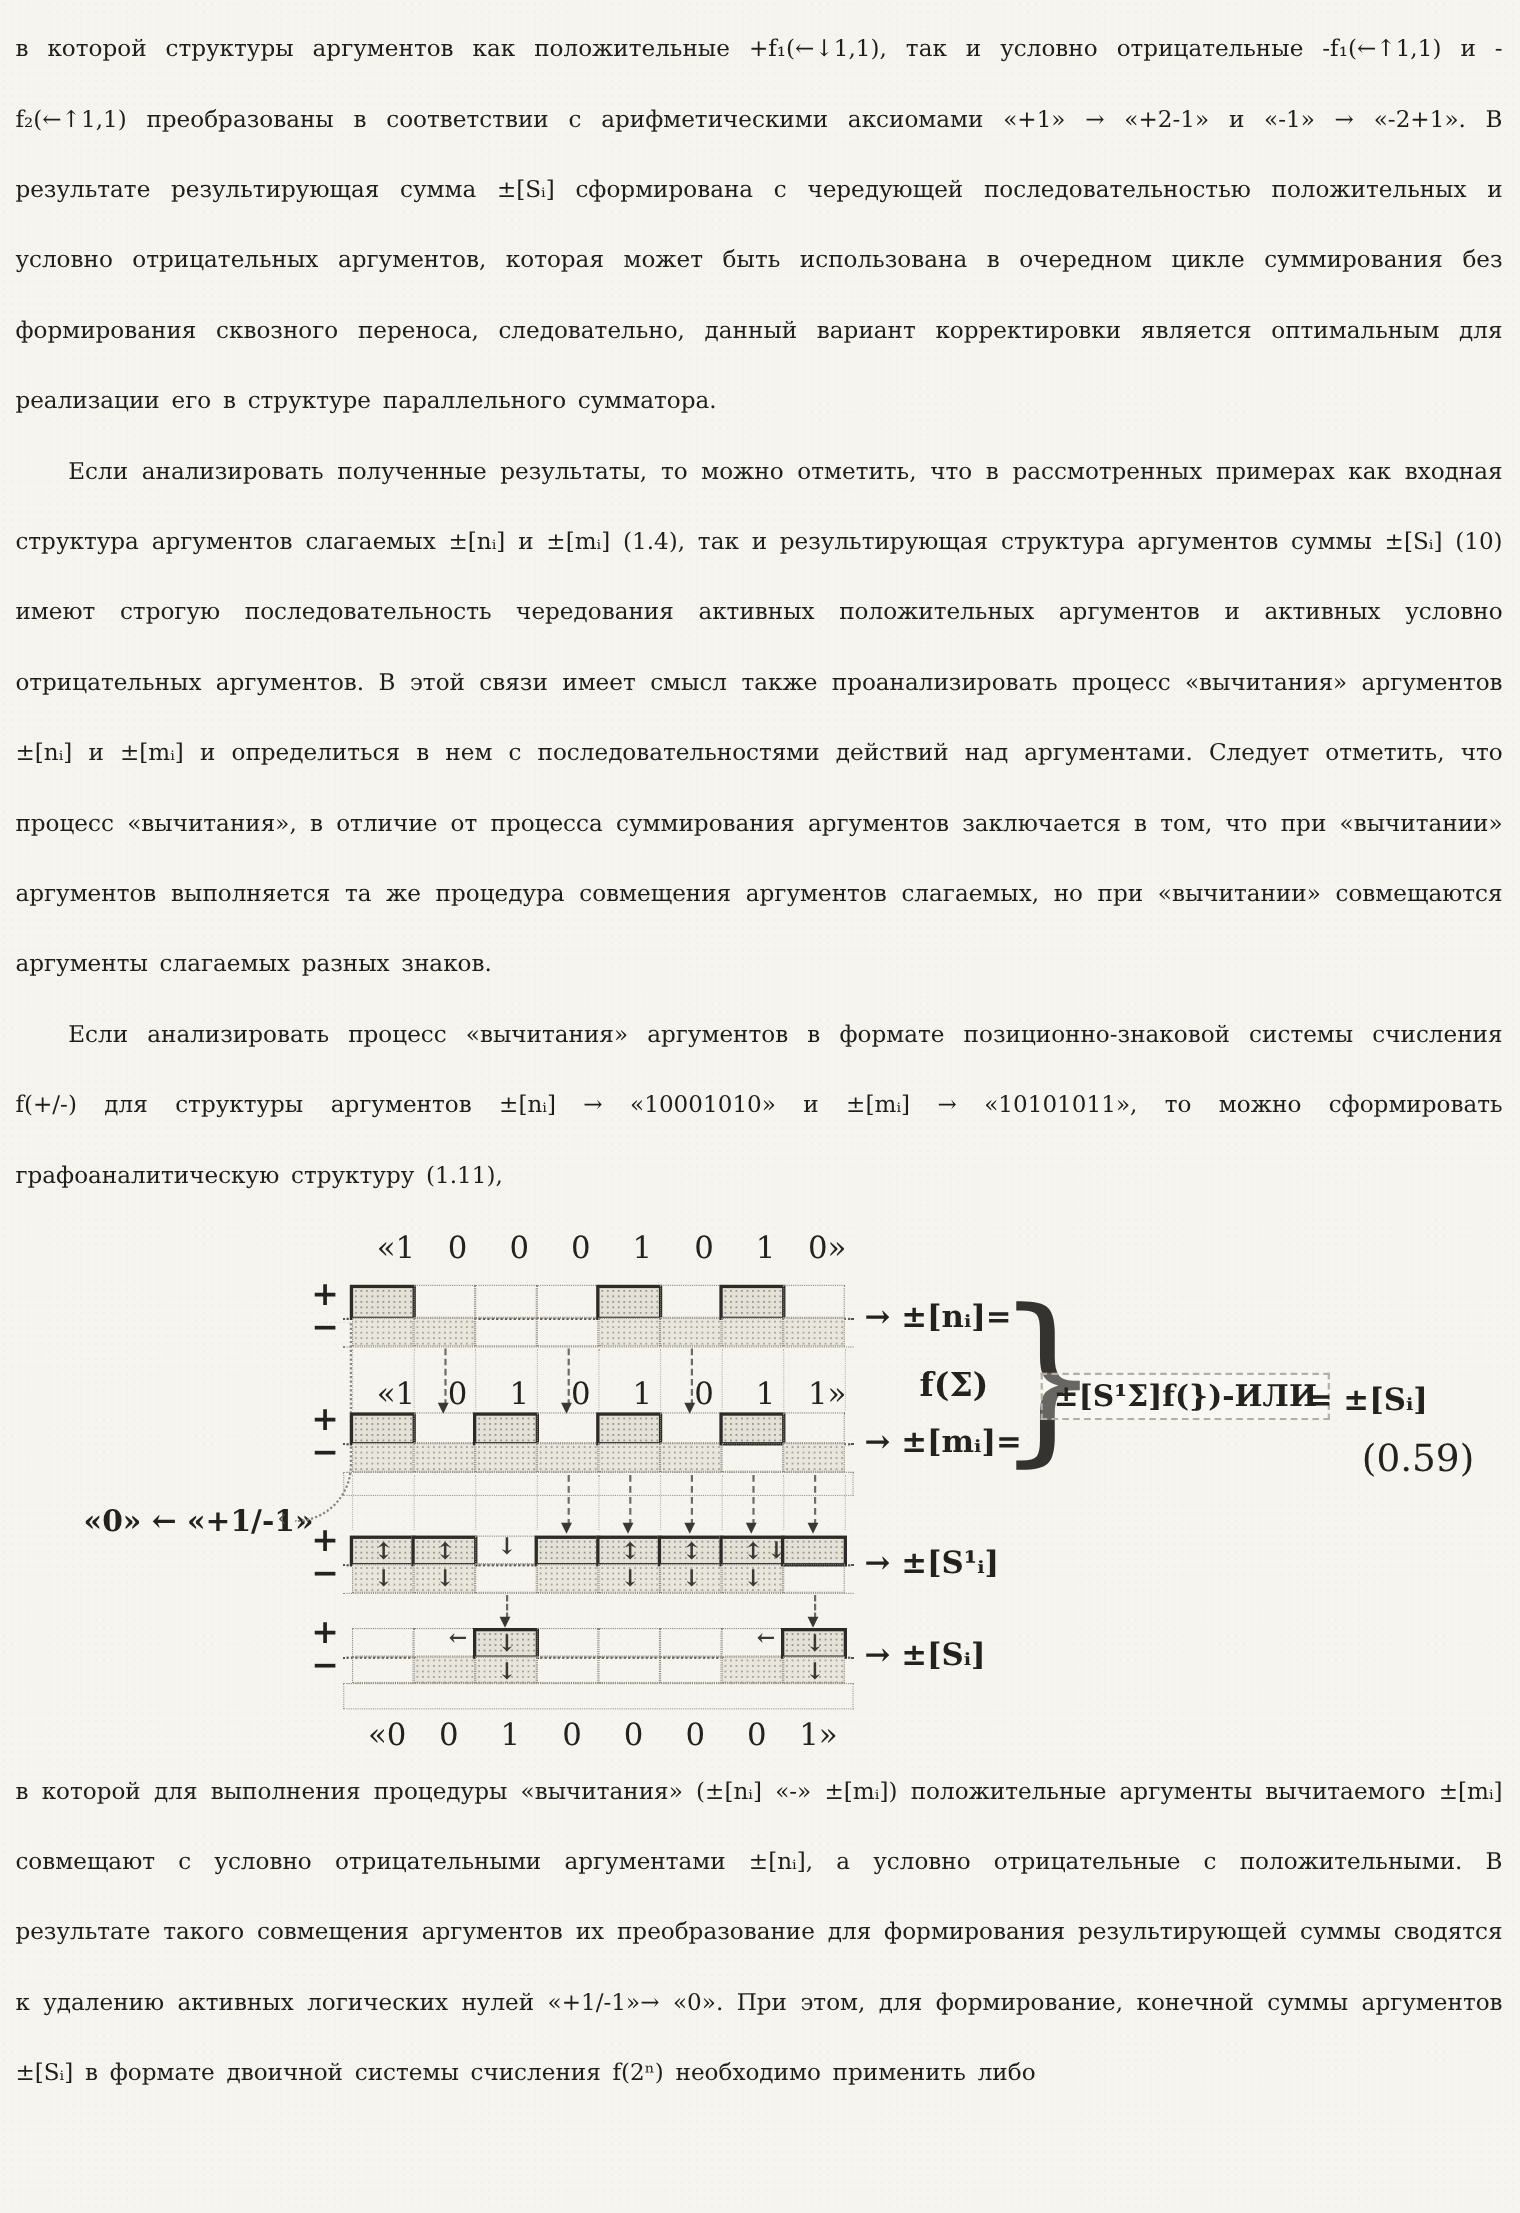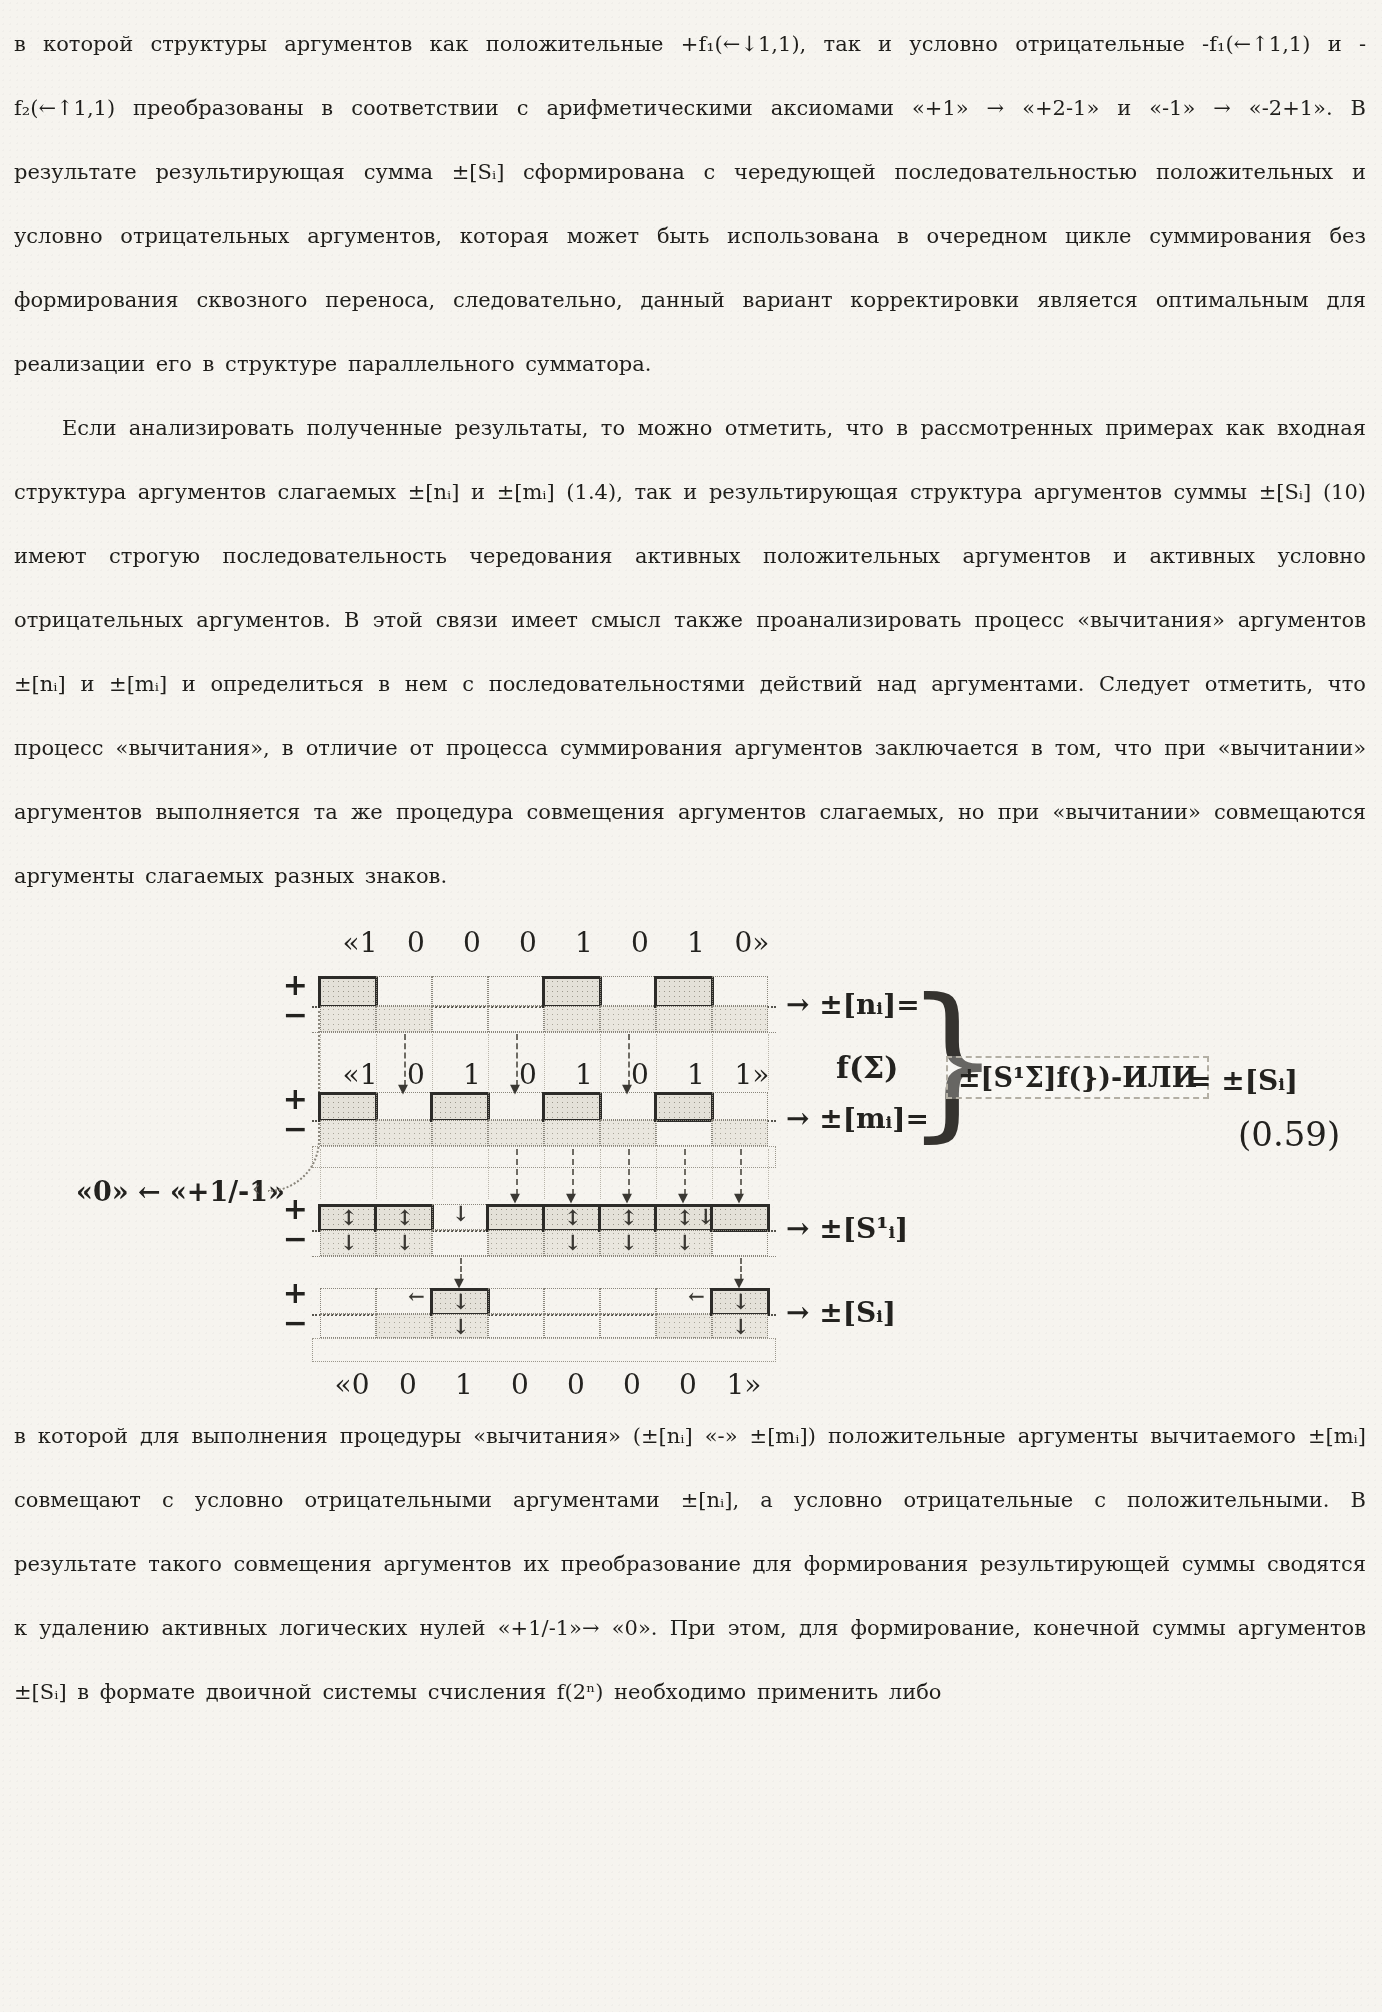--- a/index.html
+++ b/index.html
@@ -121,20 +121,21 @@
 </style>
 </head>
 <body>
 
 <div class="page">
 
   <p class="para">в которой структуры аргументов как положительные +f₁(←↓1,1), так и условно отрицательные -f₁(←↑1,1) и -f₂(←↑1,1) преобразованы в соответствии с арифметическими аксиомами «+1» → «+2-1» и «-1» → «-2+1». В результате результирующая сумма ±[Sᵢ] сформирована с чередующей последовательностью положительных и условно отрицательных аргументов, которая может быть использована в очередном цикле суммирования без формирования сквозного переноса, следовательно, данный вариант корректировки является оптимальным для реализации его в структуре параллельного сумматора.</p>
 
   <p class="para indent">Если анализировать полученные результаты, то можно отметить, что в рассмотренных примерах как входная структура аргументов слагаемых ±[nᵢ] и ±[mᵢ] (1.4), так и результирующая структура аргументов суммы ±[Sᵢ] (10) имеют строгую последовательность чередования активных положительных аргументов и активных условно отрицательных аргументов. В этой связи имеет смысл также проанализировать  процесс «вычитания» аргументов ±[nᵢ] и ±[mᵢ] и определиться в нем с последовательностями действий над аргументами. Следует отметить, что процесс «вычитания», в отличие от процесса суммирования аргументов заключается в том, что при «вычитании» аргументов выполняется та же процедура совмещения аргументов слагаемых, но при «вычитании» совмещаются аргументы слагаемых разных знаков.</p>
 
+  <p class="para indent">Если анализировать процесс «вычитания» аргументов в формате позиционно-знаковой системы счисления f(+/-) для структуры  аргументов ±[nᵢ] → «10001010» и ±[mᵢ] → «10101011», то можно сформировать графоаналитическую структуру (1.11),</p>
 
   <div class="fig" id="fig">
     <span class="flabel lbl-n">→ ±[nᵢ]=</span>
     <span class="flabel lbl-m">→ ±[mᵢ]=</span>
     <span class="flabel lbl-s1">→ ±[S¹ᵢ]</span>
     <span class="flabel lbl-s">→ ±[Sᵢ]</span>
     <span class="fsigma">f(Σ)</span>
     <span class="fbrace">}</span>
     <span class="forbox">±[S¹Σ]f(})-ИЛИ</span>
     <span class="fequals">= ±[Sᵢ]</span>

